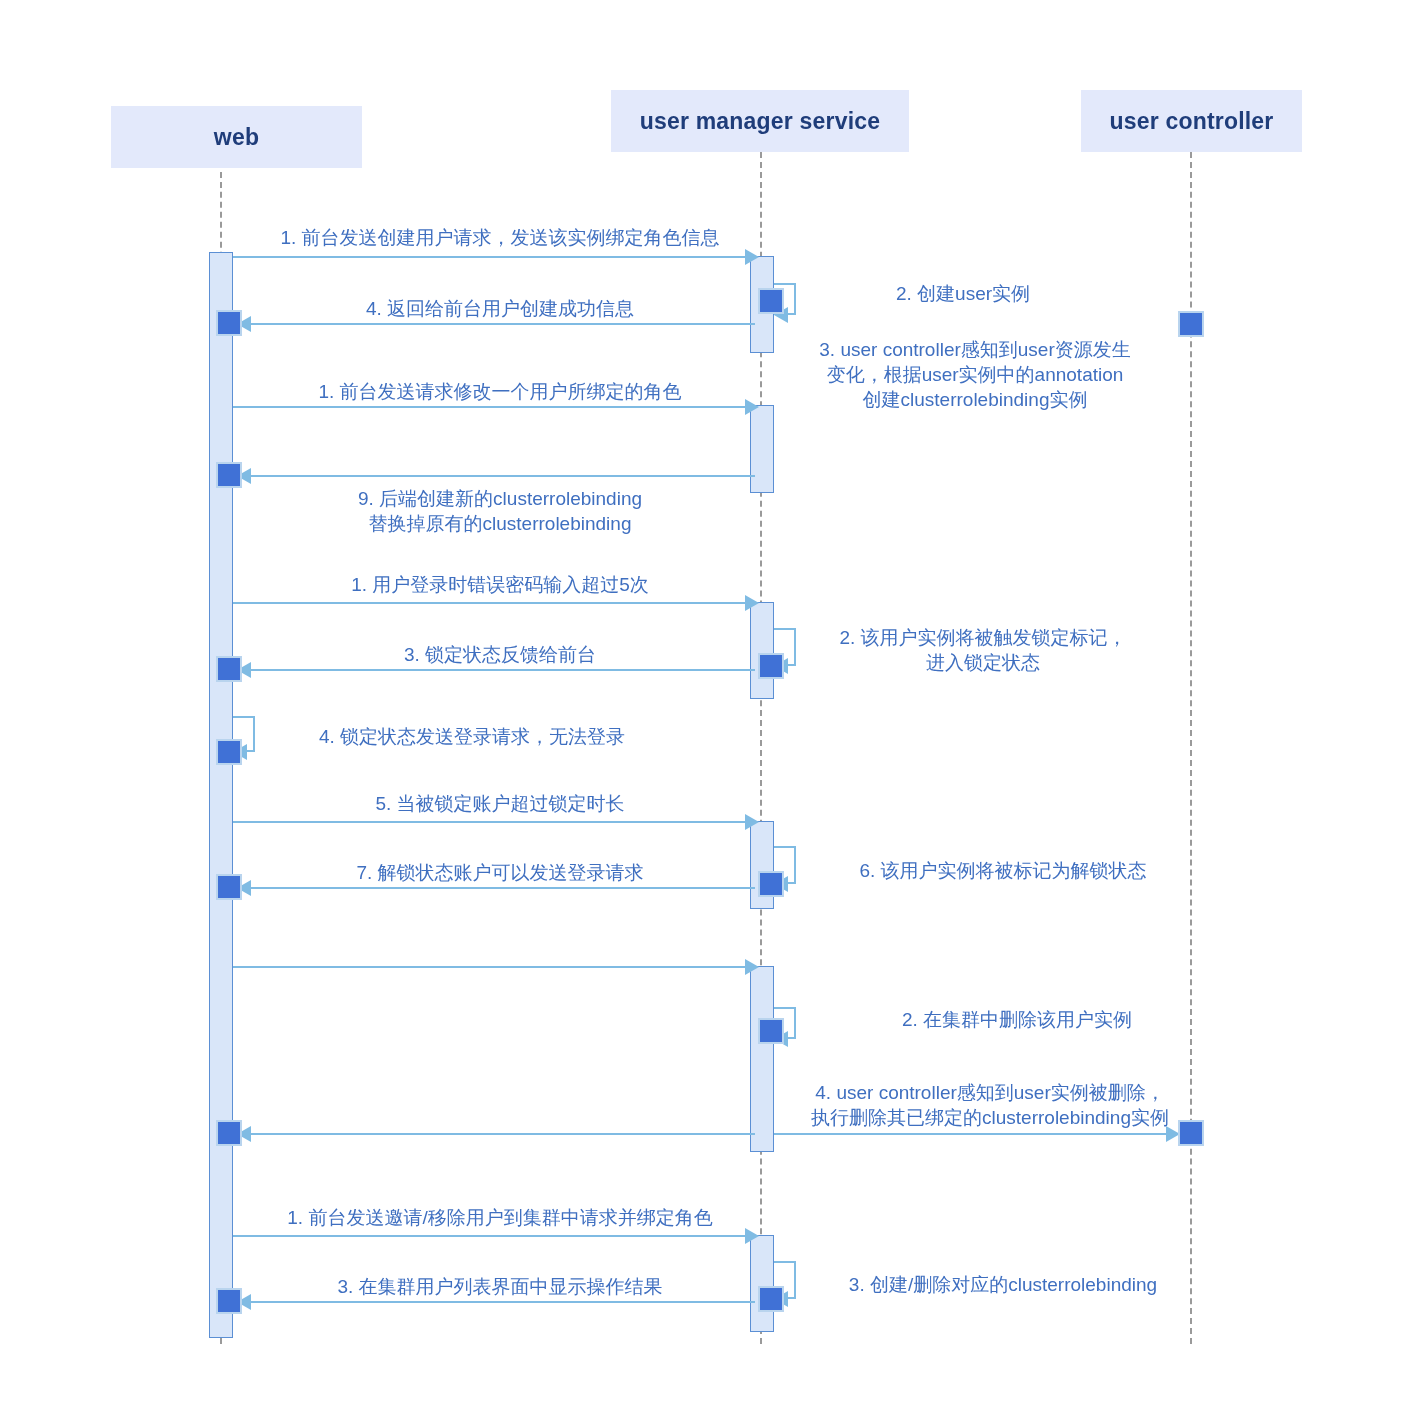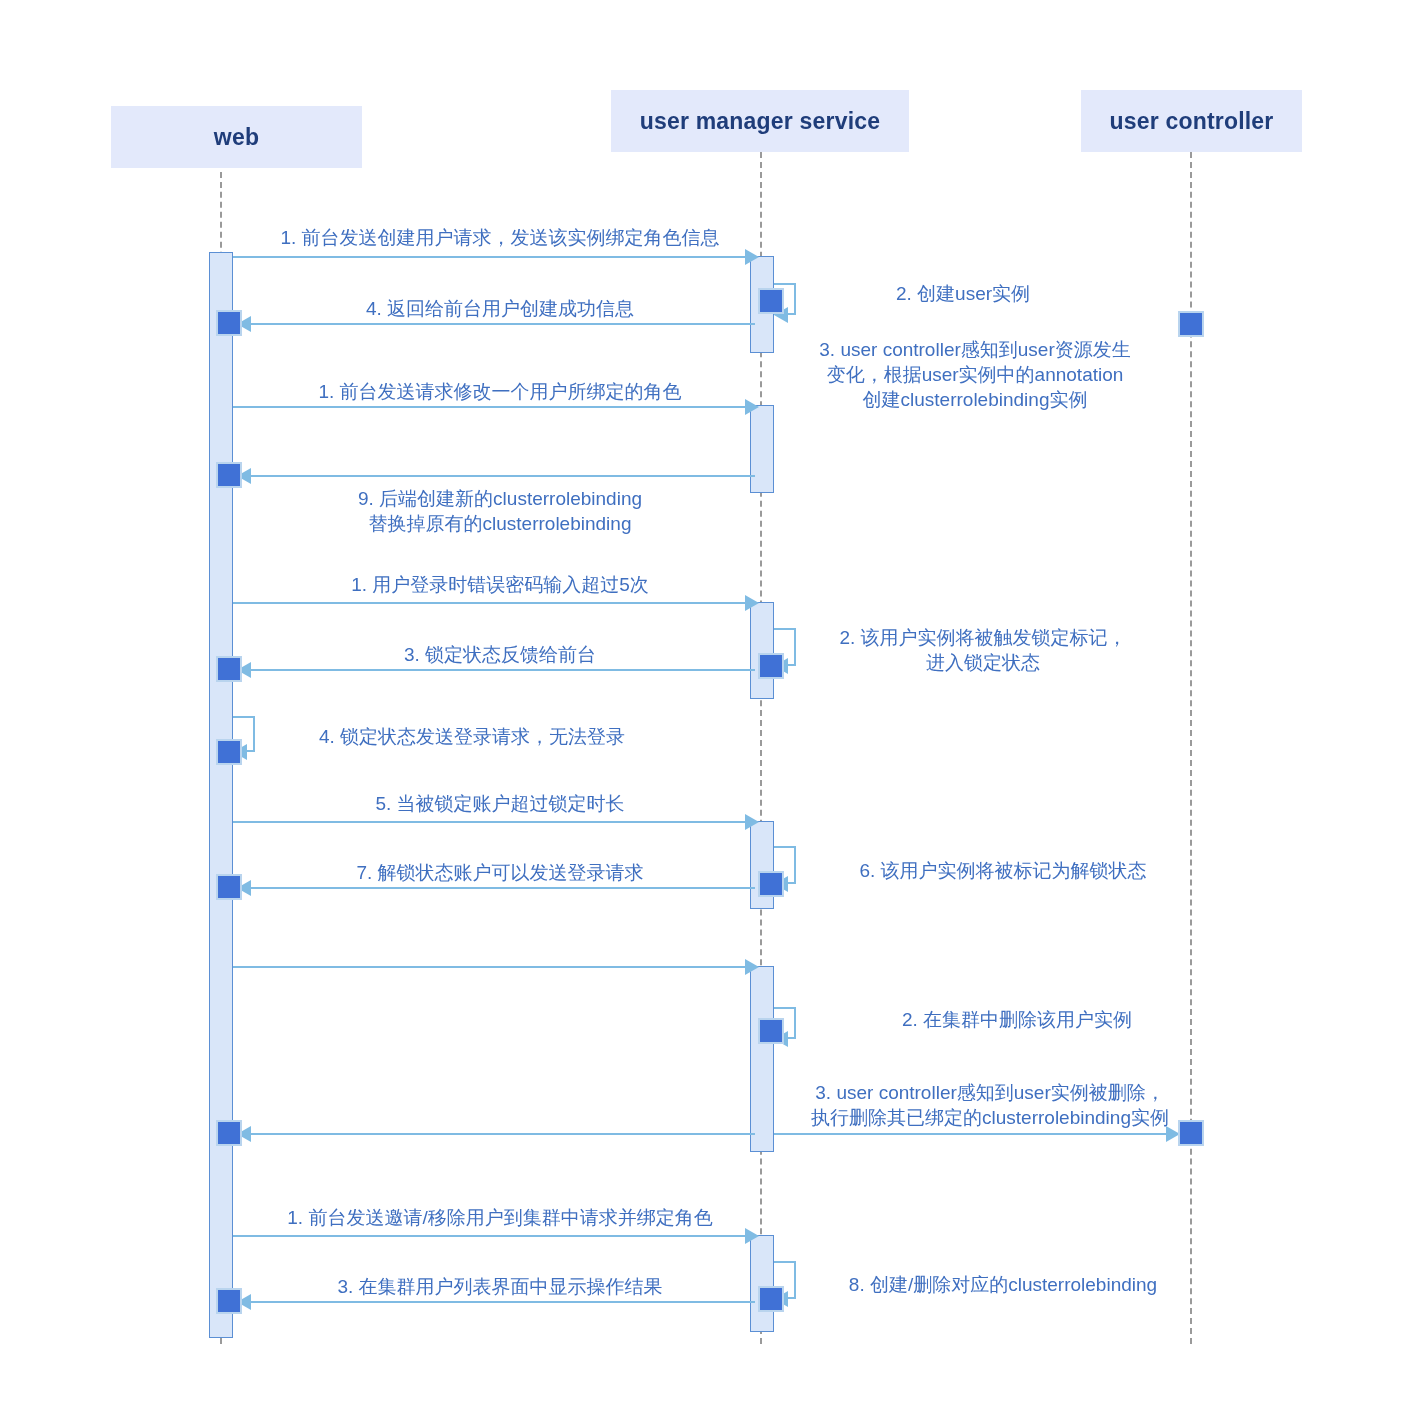--- a/index.html
+++ b/index.html
@@ -190,36 +190,36 @@
   <div class="endpoint" style="left:216px; top:874px;"></div>
 
   <div class="msgline" style="left:233px; top:966px; width:512px;"></div>
   <div class="arrowhead right" style="left:745px; top:959px;"></div>
 
   <div class="selfloop" style="left:774px; top:1007px; width:22px; height:32px;"></div>
   <div class="arrowhead left" style="left:774px; top:1031px;"></div>
   <div class="endpoint" style="left:758px; top:1018px;"></div>
   <div class="label left" style="left:803px; top:1007px; width:400px;margin-left:14px;">2. 在集群中删除该用户实例</div>
 
-  <div class="label center" style="left:780px; top:1080px; width:420px;"><span>3. user controller感知到user实例被删除，</span><br><span>执行删除其已绑定的clusterrolebinding实例</span></div>
+  <div class="label center" style="left:780px; top:1080px; width:420px;"><span>4. user controller感知到user实例被删除，</span><br><span>执行删除其已绑定的clusterrolebinding实例</span></div>
   <div class="msgline" style="left:774px; top:1133px; width:400px;"></div>
   <div class="arrowhead right" style="left:1166px; top:1126px;"></div>
   <div class="endpoint" style="left:1178px; top:1120px;"></div>
 
   <div class="msgline" style="left:245px; top:1133px; width:510px;"></div>
   <div class="arrowhead left" style="left:237px; top:1126px;"></div>
   <div class="endpoint" style="left:216px; top:1120px;"></div>
 
   <div class="label center" style="left:240px; top:1205px; width:520px;">1. 前台发送邀请/移除用户到集群中请求并绑定角色</div>
   <div class="msgline" style="left:233px; top:1235px; width:512px;"></div>
   <div class="arrowhead right" style="left:745px; top:1228px;"></div>
 
   <div class="selfloop" style="left:774px; top:1261px; width:22px; height:38px;"></div>
   <div class="arrowhead left" style="left:774px; top:1291px;"></div>
   <div class="endpoint" style="left:758px; top:1286px;"></div>
-  <div class="label left" style="left:803px; top:1272px; width:400px;">8. 创建/删除对应的clusterrolebinding</div>
+  <div class="label left" style="left:803px; top:1272px; width:400px;">3. 创建/删除对应的clusterrolebinding</div>
 
   <div class="label center" style="left:270px; top:1274px; width:460px;">3. 在集群用户列表界面中显示操作结果</div>
   <div class="msgline" style="left:245px; top:1301px; width:510px;"></div>
   <div class="arrowhead left" style="left:237px; top:1294px;"></div>
   <div class="endpoint" style="left:216px; top:1288px;"></div>
 
 </div>
 
 </body></html>

